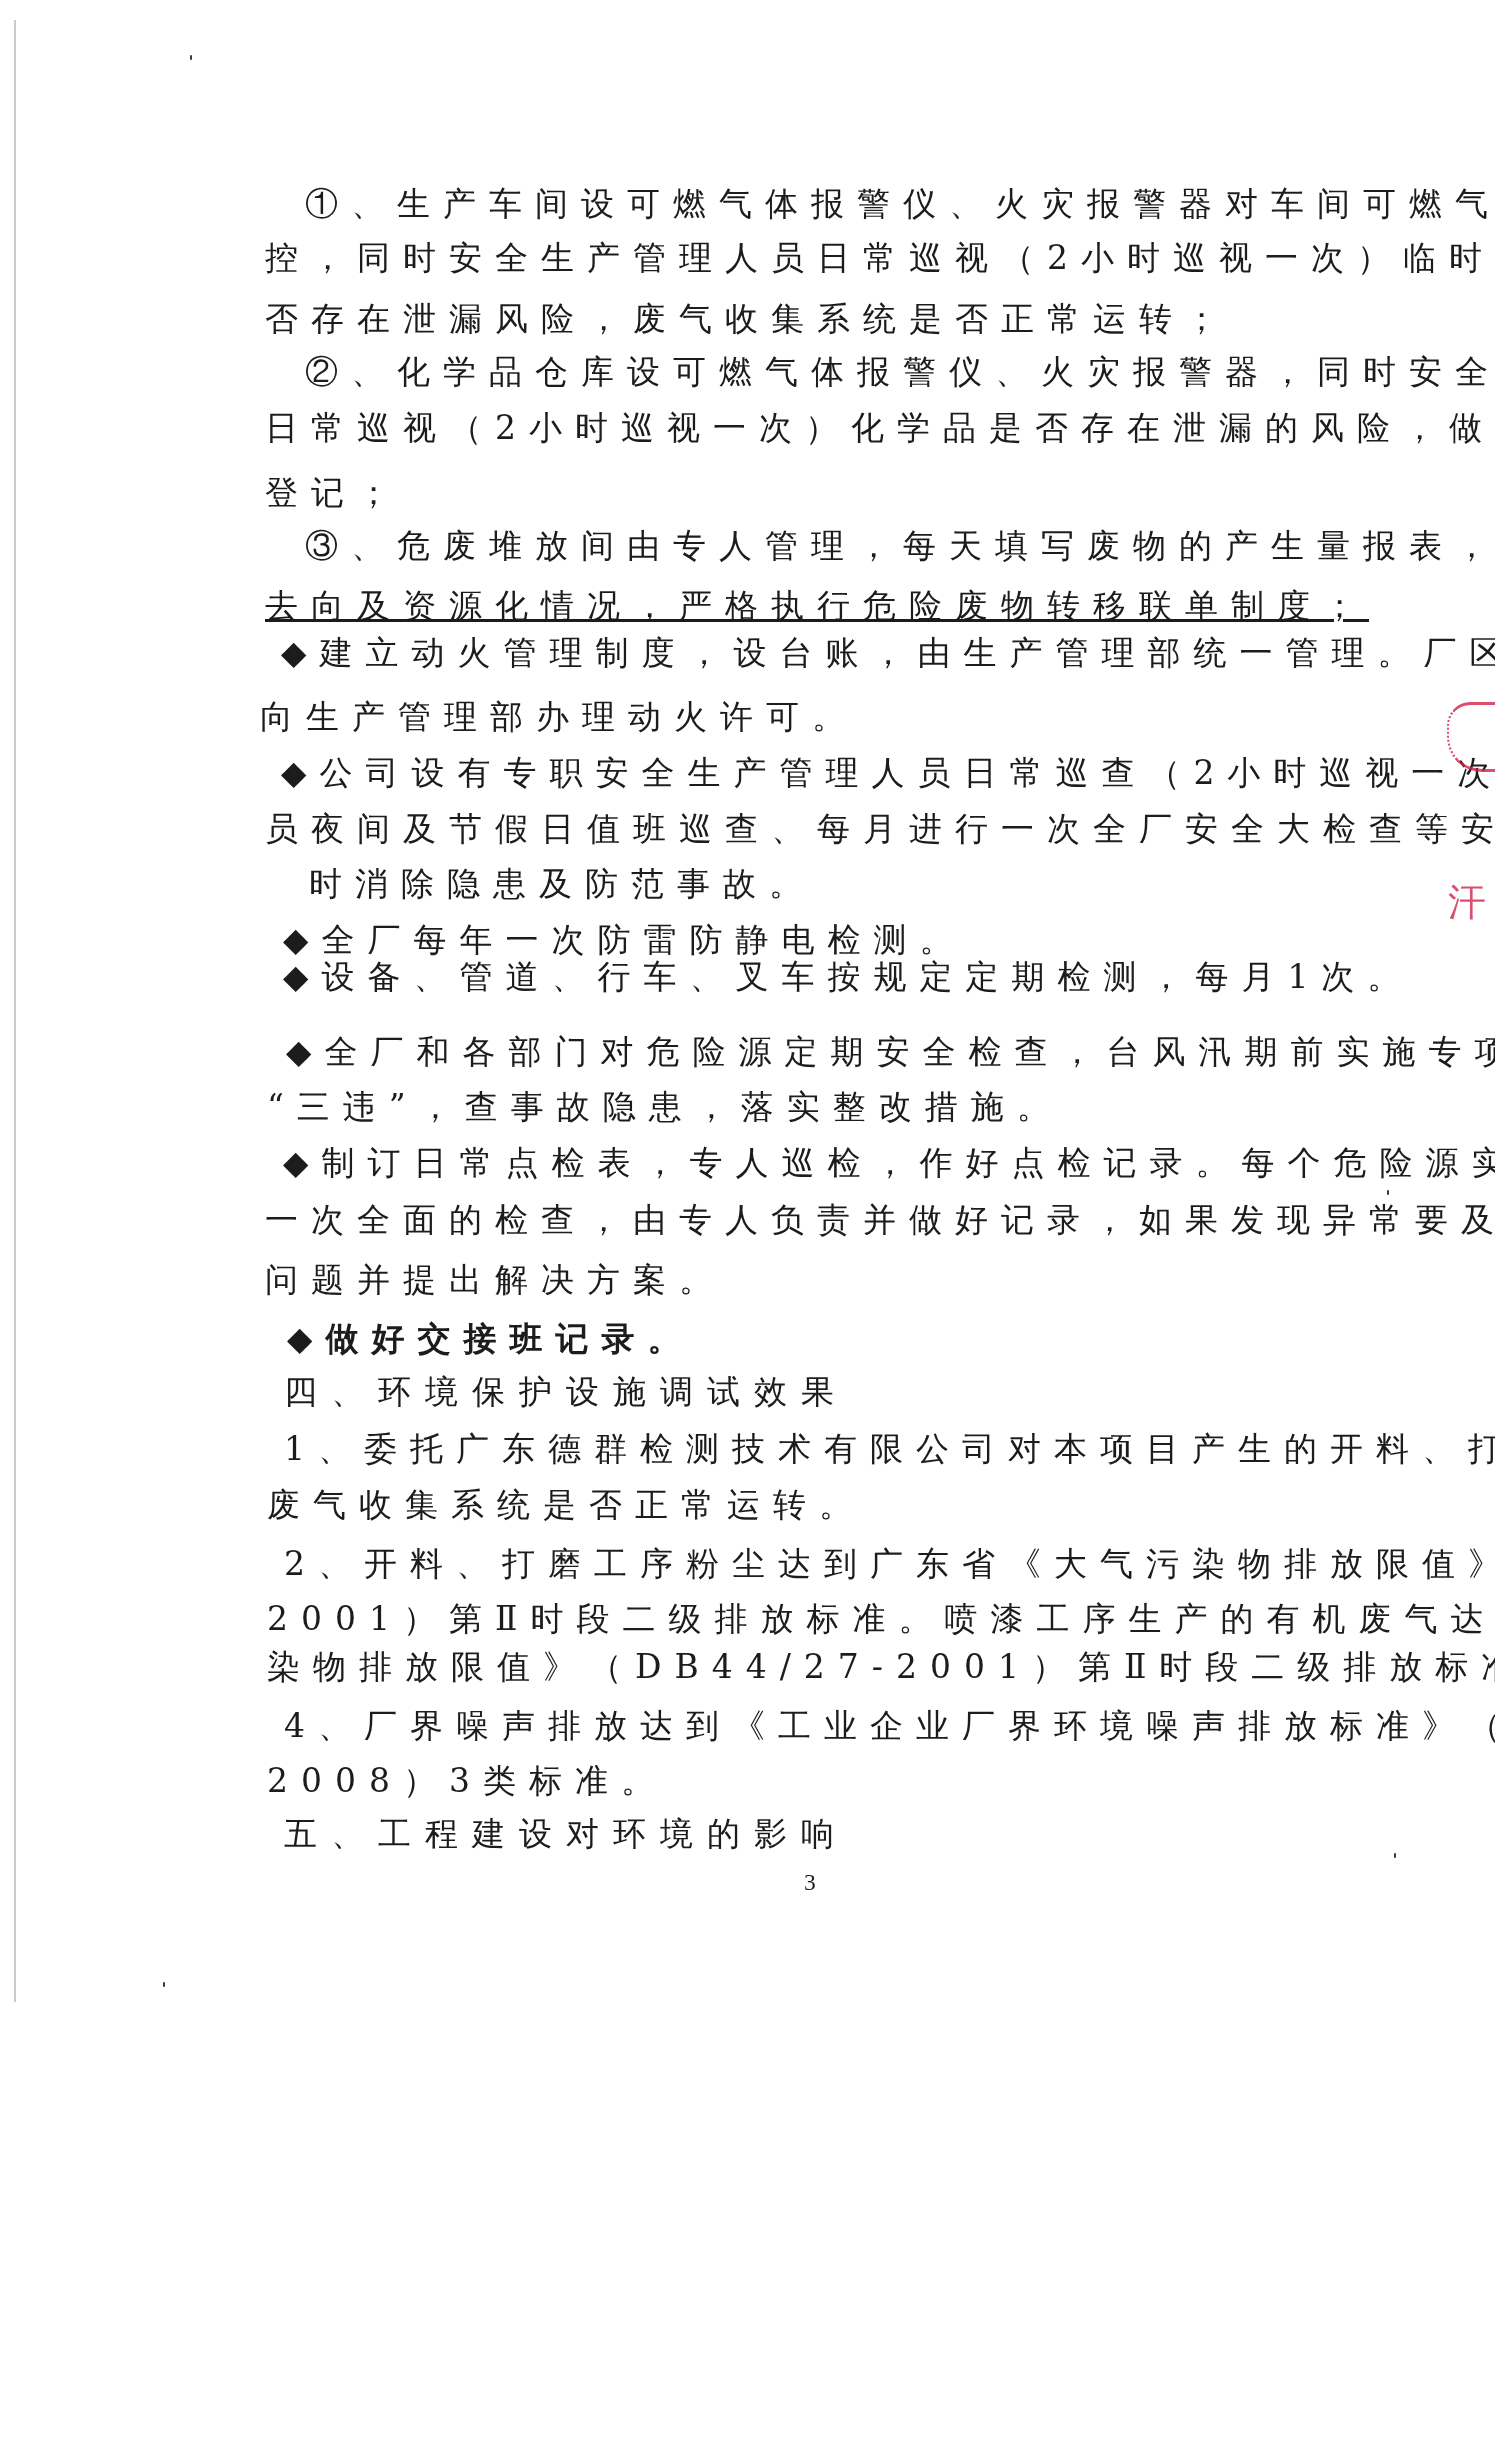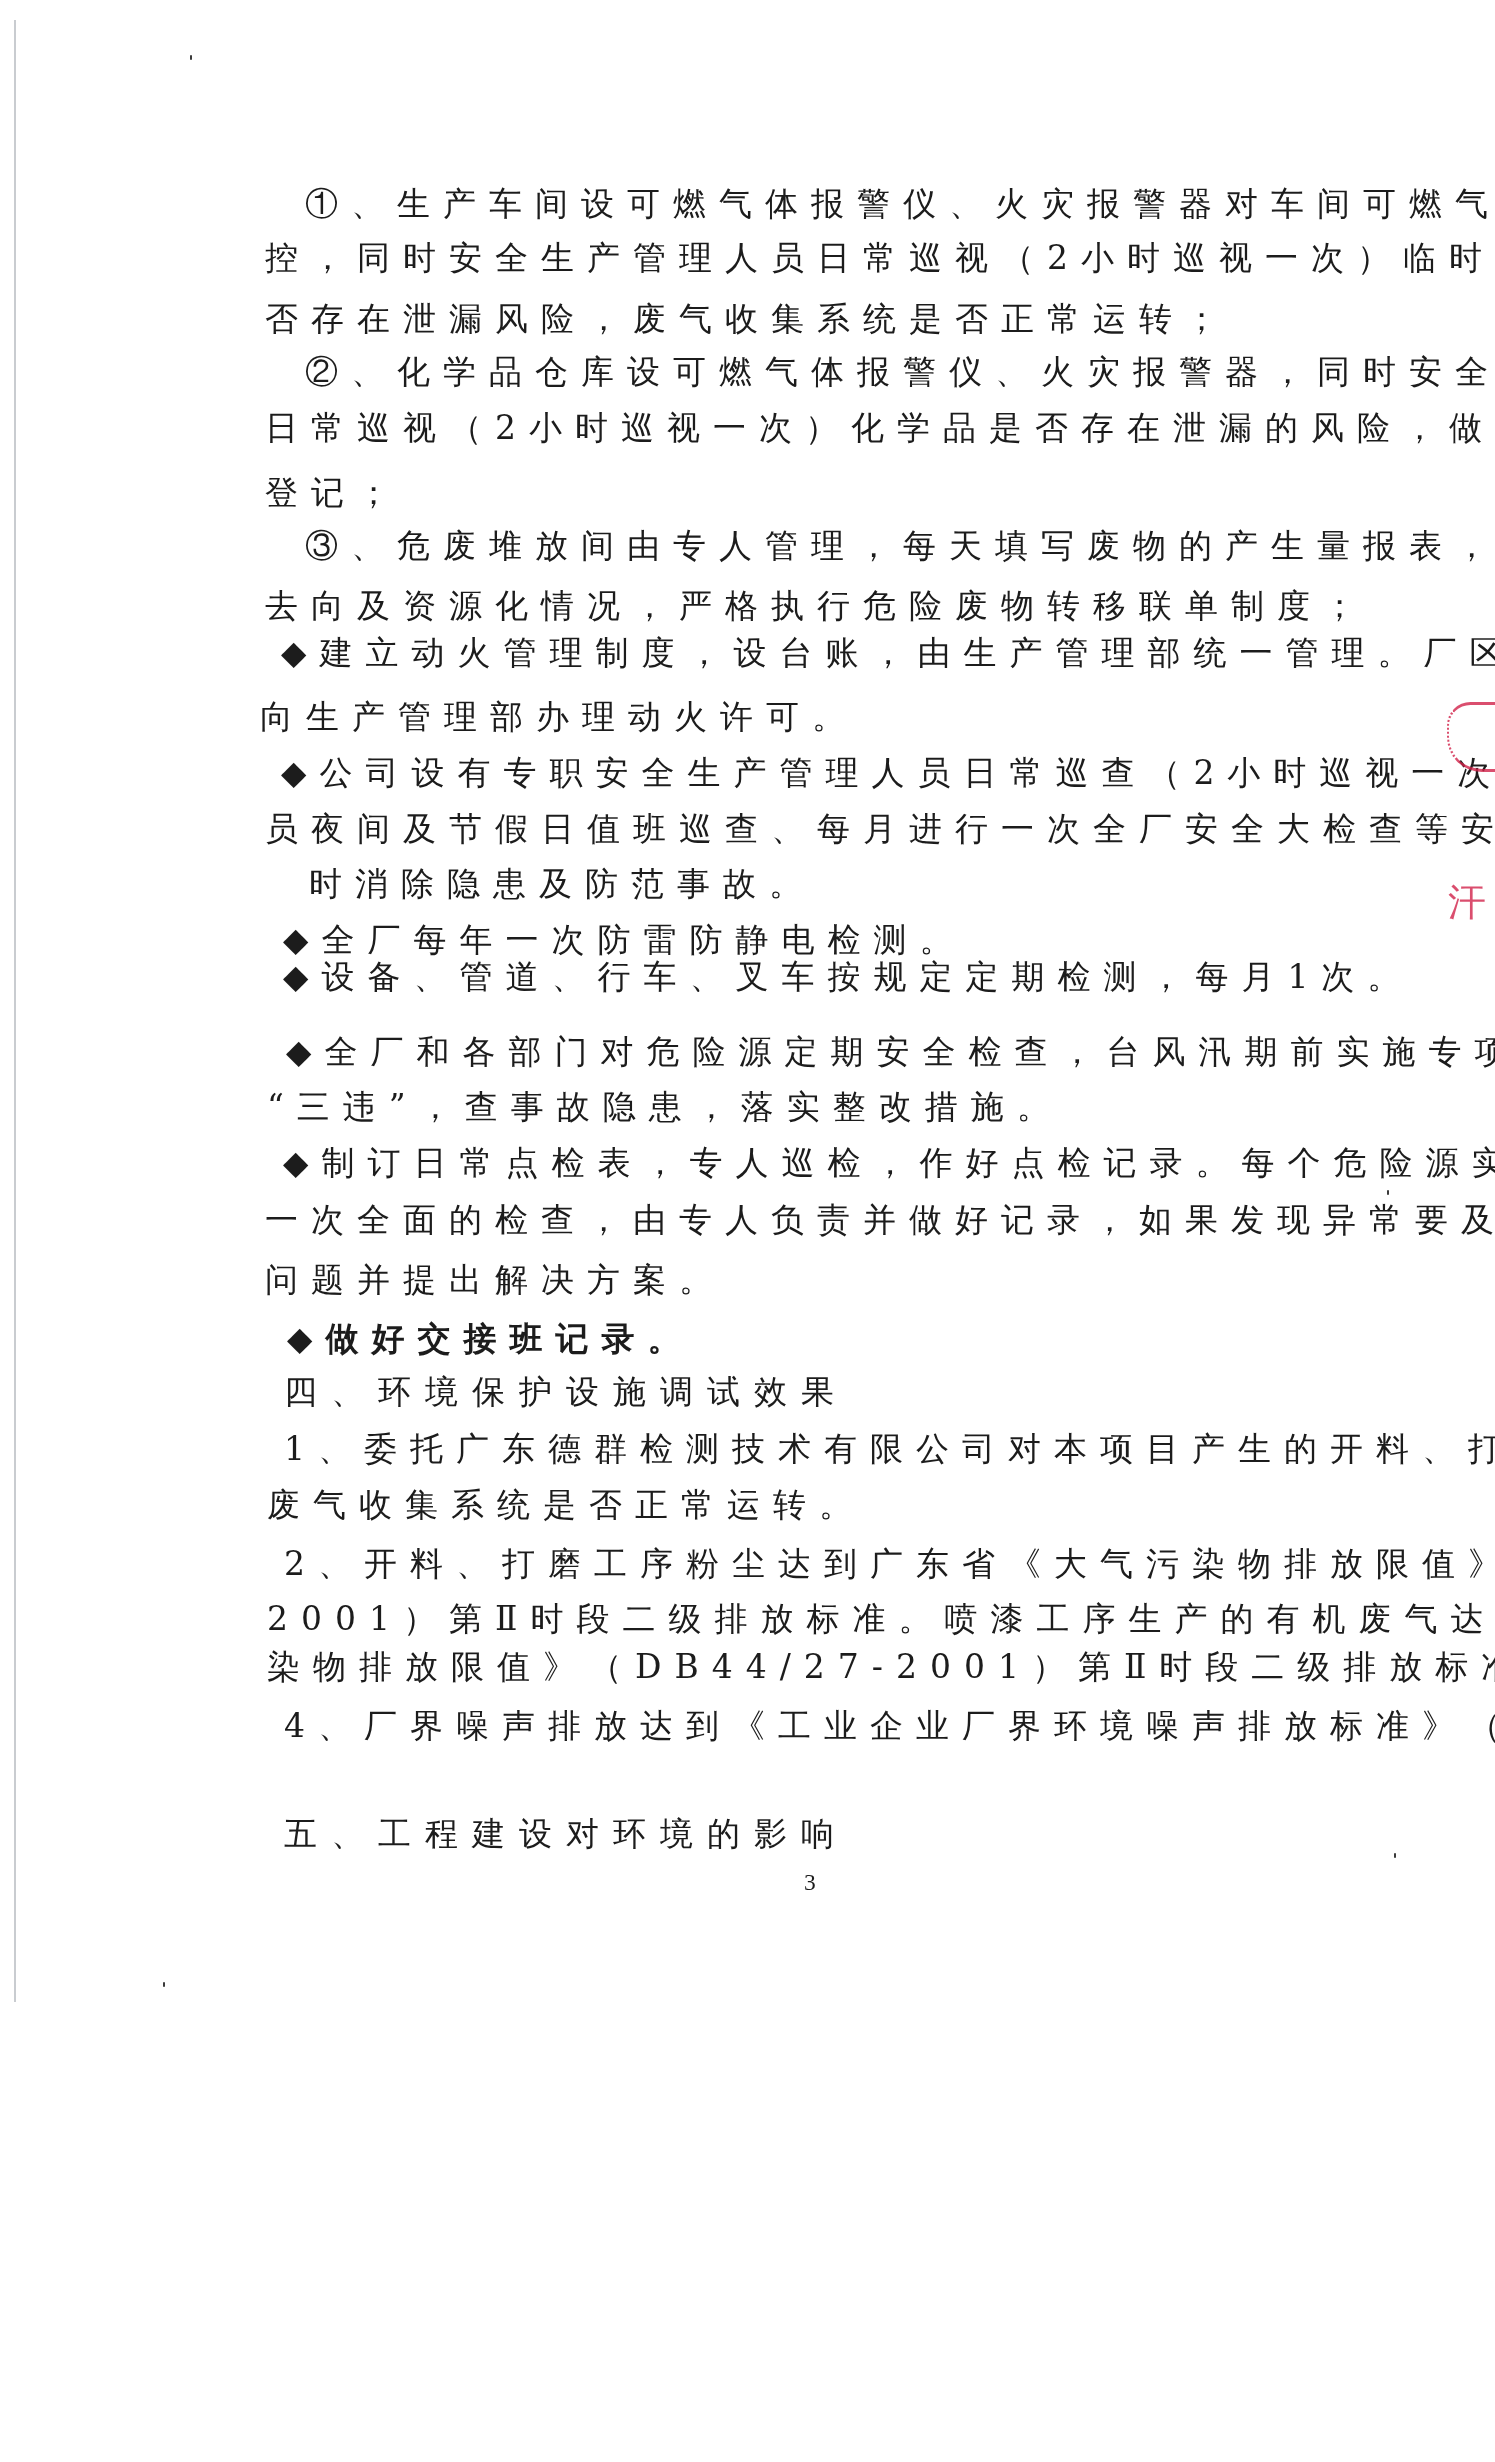--- a/index.html
+++ b/index.html
@@ -89,21 +89,21 @@
 
   <div class="line" style="left:305px; top:183px;">①、生产车间设可燃气体报警仪、火灾报警器对车间可燃气体浓度进行监</div>
   <div class="line" style="left:265px; top:237px;">控，同时安全生产管理人员日常巡视（2小时巡视一次）临时存放的化学品是</div>
   <div class="line" style="left:265px; top:298px;">否存在泄漏风险，废气收集系统是否正常运转；</div>
 
   <div class="line" style="left:305px; top:351px;">②、化学品仓库设可燃气体报警仪、火灾报警器，同时安全生产管理人员</div>
   <div class="line" style="left:265px; top:407px;">日常巡视（2小时巡视一次）化学品是否存在泄漏的风险，做好化学品出入库</div>
   <div class="line" style="left:265px; top:472px;">登记；</div>
 
   <div class="line" style="left:305px; top:525px;">③、危废堆放间由专人管理，每天填写废物的产生量报表，并说明废物的</div>
-  <div class="line" style="left:265px; top:585px;">去向及资源化情况，严格执行危险废物转移联单制度；</div>
+  <div class="line" style="left:265px; top:585px;text-decoration:underline;">去向及资源化情况，严格执行危险废物转移联单制度；</div>
 
   <div class="line" style="left:281px; top:632px;">◆建立动火管理制度，设台账，由生产管理部统一管理。厂区动火作业须</div>
   <div class="line" style="left:260px; top:696px;">向生产管理部办理动火许可。</div>
 
   <div class="line" style="left:281px; top:752px;">◆公司设有专职安全生产管理人员日常巡查（2小时巡视一次）、保安队</div>
   <div class="line" style="left:265px; top:808px;">员夜间及节假日值班巡查、每月进行一次全厂安全大检查等安全检查制度，及</div>
   <div class="line" style="left:265px; top:863px;margin-left:44px;">时消除隐患及防范事故。</div>
 
   <div class="line" style="left:283px; top:919px;">◆全厂每年一次防雷防静电检测。</div>
   <div class="line" style="left:283px; top:956px;">◆设备、管道、行车、叉车按规定定期检测，每月1次。</div>
@@ -120,20 +120,21 @@
   <div class="line heading" style="left:284px; top:1371px;">四、环境保护设施调试效果</div>
 
   <div class="line" style="left:284px; top:1428px;">1、委托广东德群检测技术有限公司对本项目产生的开料、打磨工序粉尘、</div>
   <div class="line" style="left:267px; top:1484px;">废气收集系统是否正常运转。</div>
 
   <div class="line" style="left:284px; top:1543px;">2、开料、打磨工序粉尘达到广东省《大气污染物排放限值》（DB44/27-</div>
   <div class="line" style="left:267px; top:1598px;">2001）第Ⅱ时段二级排放标准。喷漆工序生产的有机废气达到广东省《大气污</div>
   <div class="line" style="left:267px; top:1646px;">染物排放限值》（DB44/27-2001）第Ⅱ时段二级排放标准。</div>
 
   <div class="line" style="left:284px; top:1705px;">4、厂界噪声排放达到《工业企业厂界环境噪声排放标准》（GB12348-</div>
+  <div class="line" style="left:267px; top:1760px;">2008）3类标准。</div>
 
   <div class="line heading" style="left:284px; top:1813px;">五、工程建设对环境的影响</div>
 
   <div class="page-number">3</div>
 
   <div class="stamp-arc"></div>
   <div class="stamp-char">汗</div>
 
   <div class="speck" style="left:190px; top:55px;"></div>
   <div class="speck" style="left:1364px; top:545px;"></div>

